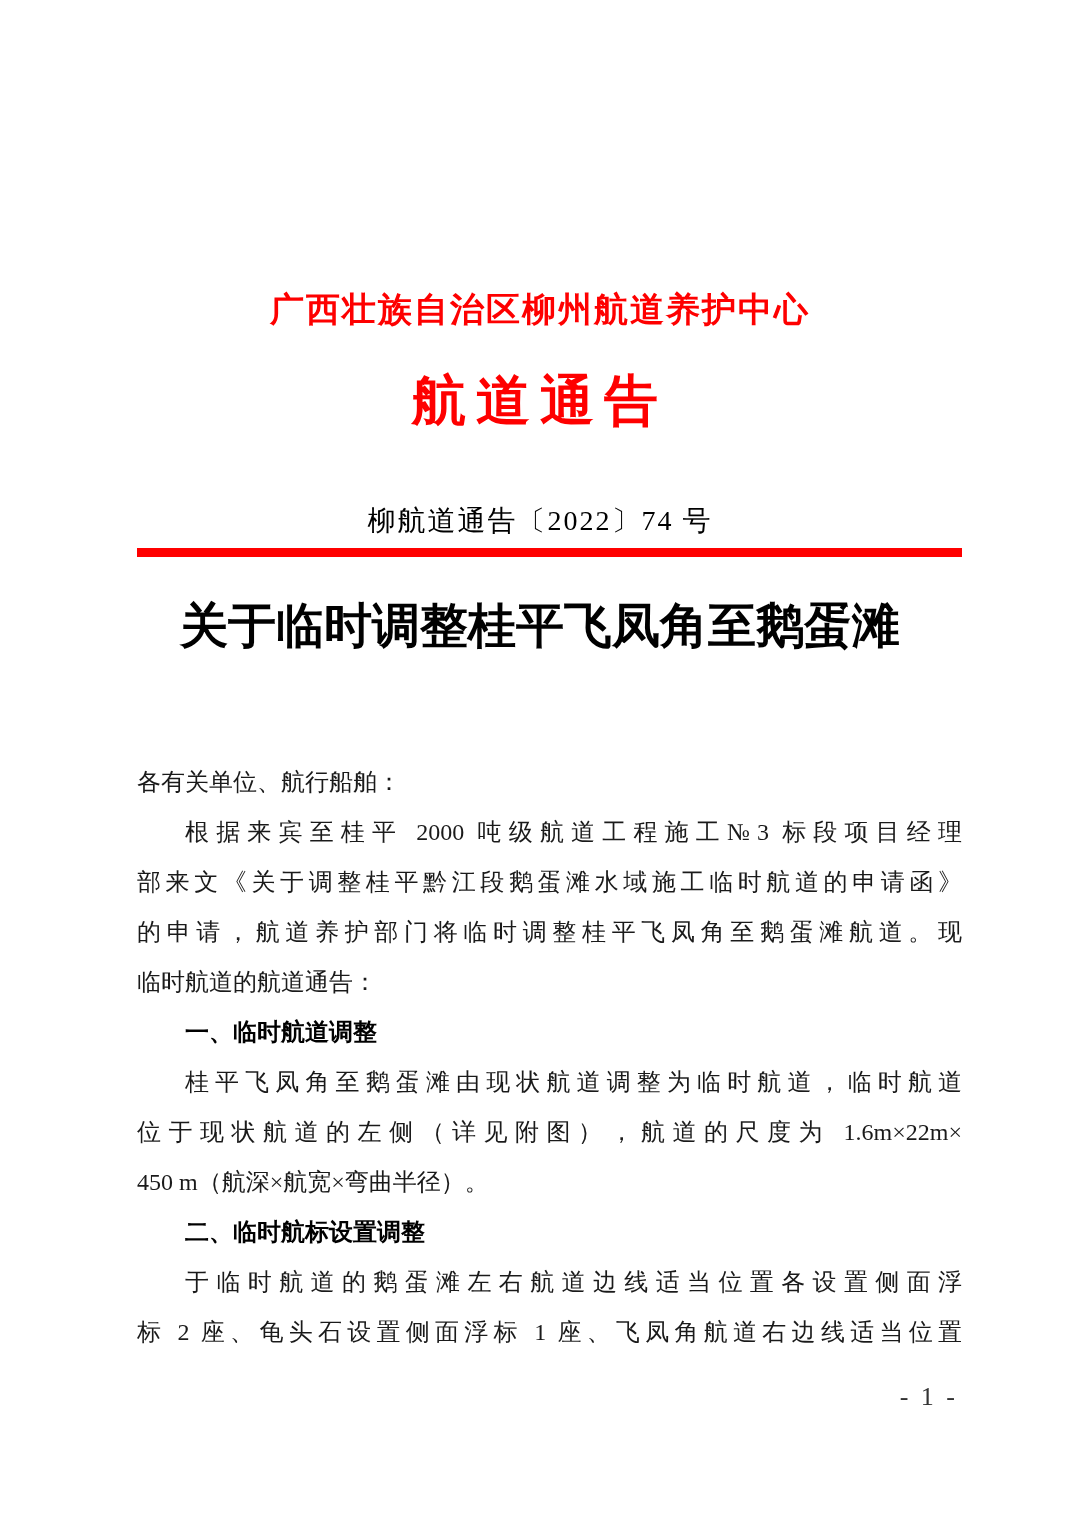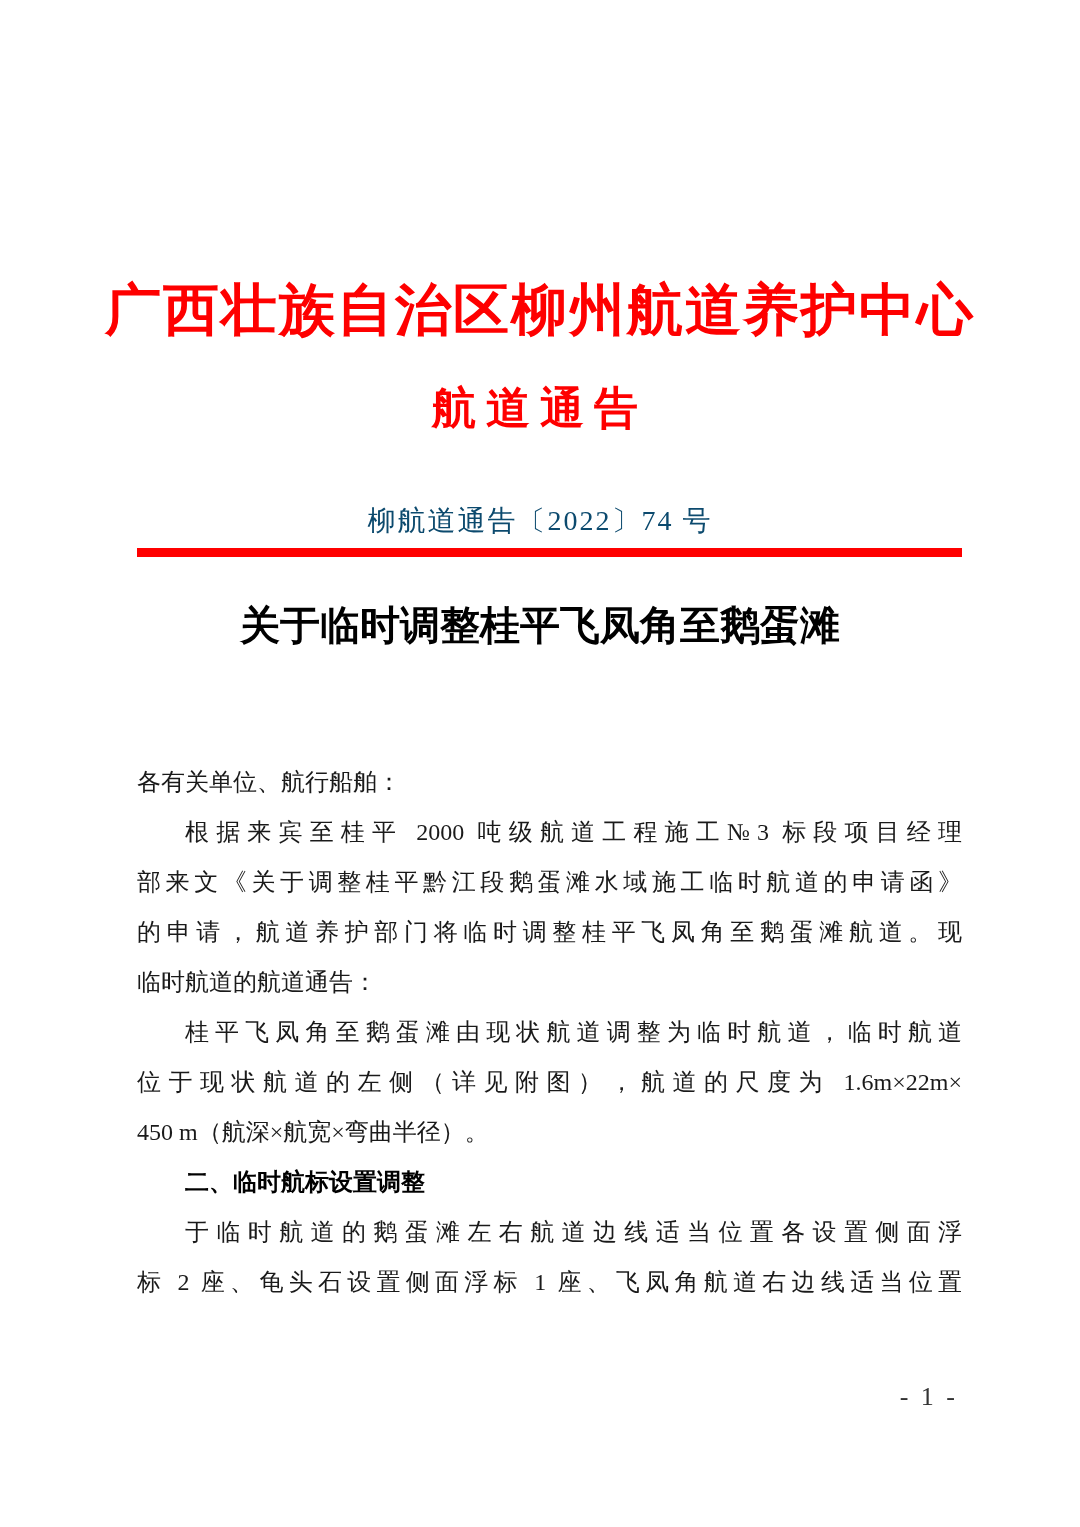--- a/index.html
+++ b/index.html
@@ -16,62 +16,62 @@
   .org-title {
     position: absolute;
     top: 272px;
     left: 0;
     width: 100%;
     text-align: center;
     color: #fe0000;
     font-weight: bold;
   }
   .org-line1 {
-    font-size: 56px;
+    font-size: 34px;
     line-height: 76px;
     letter-spacing: 2px;
     white-space: nowrap;
   }
   .org-line2 {
-    font-size: 44px;
+    font-size: 54px;
     line-height: 74px;
     letter-spacing: 10px;
-    margin-top: 24px;
+    margin-top: 16px;
     white-space: nowrap;
   }
   
   .doc-number {
     position: absolute;
     top: 502px;
     left: 0;
     width: 100%;
     text-align: center;
     font-size: 28px;
     letter-spacing: 2px;
-    color: #0c4a6e;
+    color: #000000;
     white-space: nowrap;
   }
   
   .red-rule {
     position: absolute;
     top: 548px;
     left: 137px;
     width: 825px;
     height: 9px;
     background: #ff0000;
   }
   
   .notice-title {
     position: absolute;
     top: 600px;
     left: 0;
     width: 100%;
     text-align: center;
     font-weight: bold;
-    font-size: 40px;
+    font-size: 48px;
     line-height: 52px;
     color: #000;
   }
   .notice-title .t-line { white-space: nowrap; }
   
   .body-block {
     position: absolute;
     top: 757px;
     left: 137px;
     width: 825px;
@@ -123,20 +123,21 @@
   <div class="notice-title">
     <div class="t-line">关于临时调整桂平飞凤角至鹅蛋滩</div>
   </div>
 
   <div class="body-block">
     <div class="bodyline">各有关单位、航行船舶：</div>
     <div class="bodyline indent justify">根据来宾至桂平 2000 吨级航道工程施工№3 标段项目经理</div>
     <div class="bodyline justify">部来文《关于调整桂平黔江段鹅蛋滩水域施工临时航道的申请函》</div>
     <div class="bodyline justify">的申请，航道养护部门将临时调整桂平飞凤角至鹅蛋滩航道。现</div>
     <div class="bodyline">临时航道的航道通告：</div>
+    <div class="bodyline heading indent">一、临时航道调整</div>
     <div class="bodyline indent justify">桂平飞凤角至鹅蛋滩由现状航道调整为临时航道，临时航道</div>
     <div class="bodyline justify">位于现状航道的左侧（详见附图），航道的尺度为 1.6m×22m×</div>
     <div class="bodyline">450 m（航深×航宽×弯曲半径）。</div>
     <div class="bodyline heading indent">二、临时航标设置调整</div>
     <div class="bodyline indent justify">于临时航道的鹅蛋滩左右航道边线适当位置各设置侧面浮</div>
     <div class="bodyline justify">标 2 座、龟头石设置侧面浮标 1 座、飞凤角航道右边线适当位置</div>
   </div>
 
   <div class="page-number">- 1 -</div>
 

